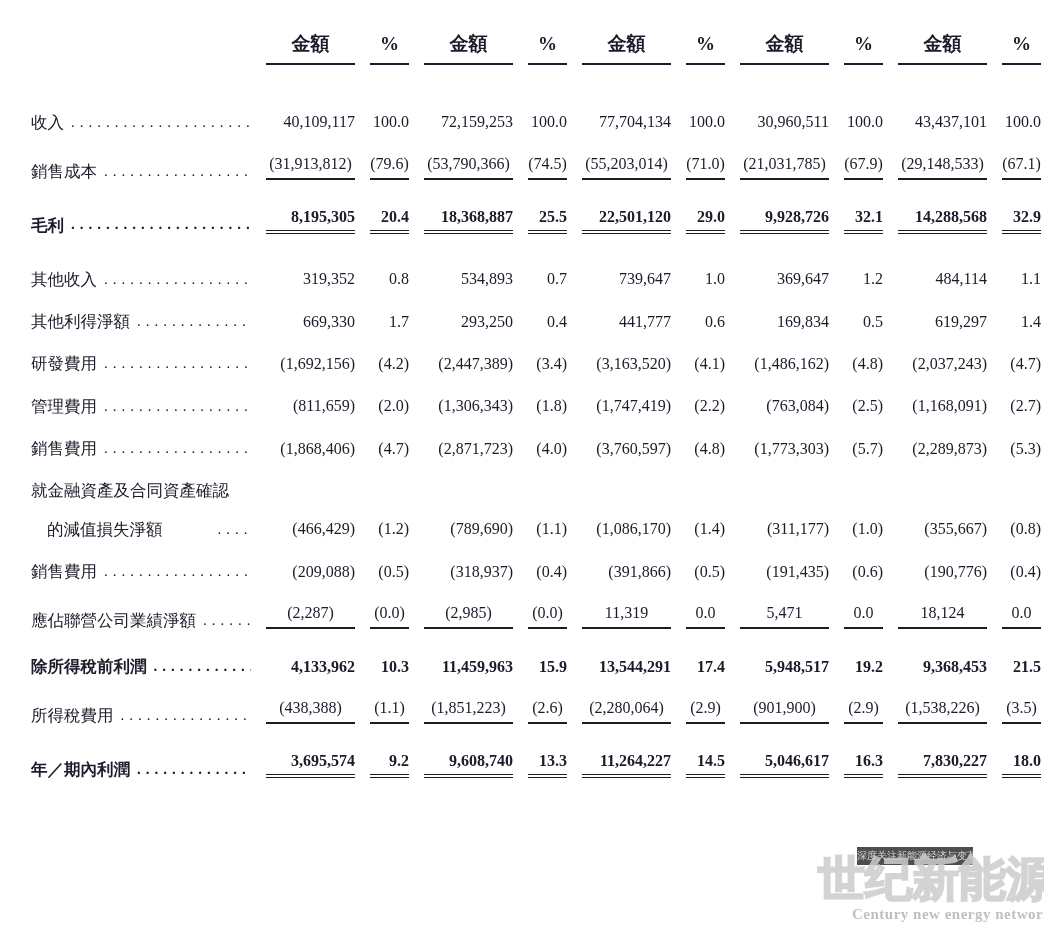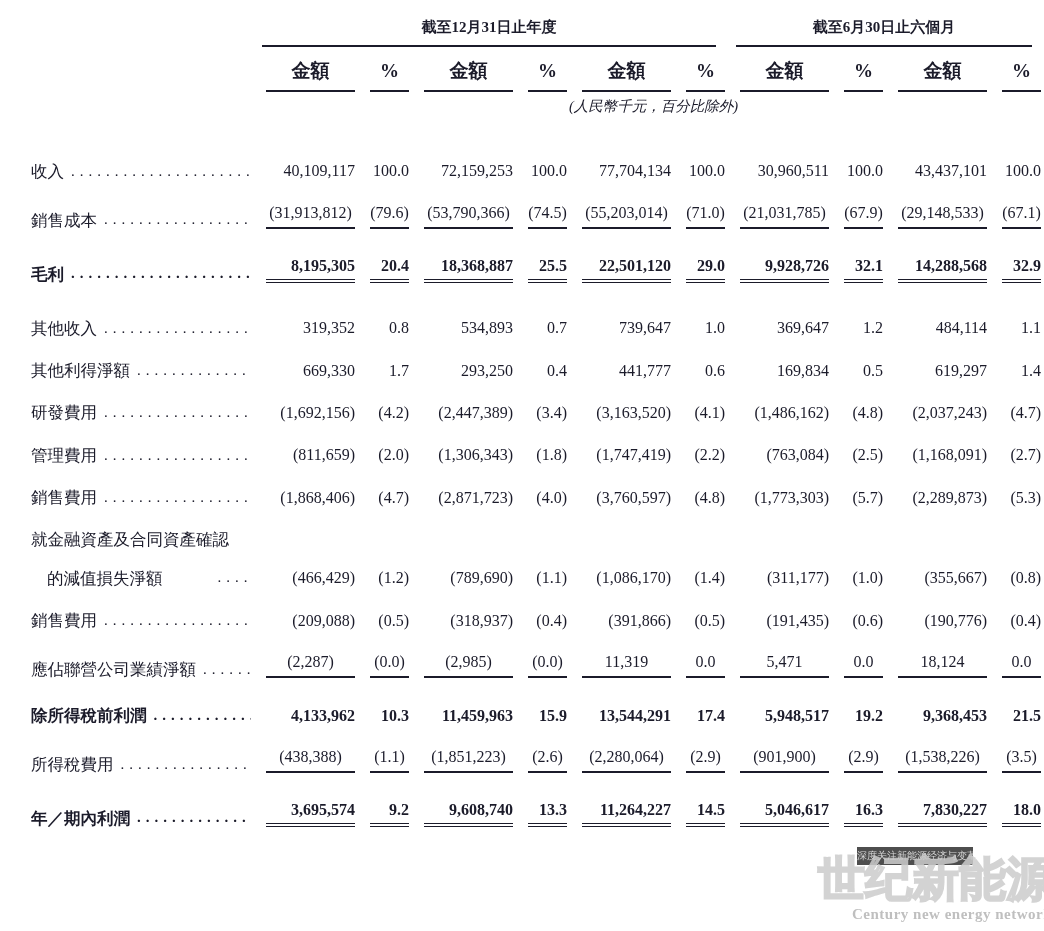--- a/index.html
+++ b/index.html
@@ -110,29 +110,20 @@
       <col class="c-amt">
         <col class="c-pct">
       <col class="c-amt">
         <col class="c-pct">
       <col class="c-amt">
         <col class="c-pct">
       <col class="c-amt">
         <col class="c-pct">
     </colgroup>
     <thead>
-      <tr class="r-groups">
-        <td></td>
-        <td class="grp" colspan="6">
-          <span class="gtitle">截至12月31日止年度</span>
-        </td>
-        <td class="grp" colspan="4">
-          <span class="gtitle">截至6月30日止六個月</span>
-        </td>
-      </tr>
       <tr class="r-cols">
         <td></td>
         <td class="num">
             <span class="ctitle">金額</span>
           </td>
         <td class="num">
             <span class="ctitle">%</span>
           </td>
         <td class="num">
             <span class="ctitle">金額</span>
@@ -151,28 +142,20 @@
           </td>
         <td class="num">
             <span class="ctitle">%</span>
           </td>
         <td class="num">
             <span class="ctitle">金額</span>
           </td>
         <td class="num">
             <span class="ctitle">%</span>
           </td>
-      </tr>
-      <tr class="r-note">
-        <td></td>
-        <td colspan="4"></td>
-        <td colspan="2">
-          <span class="note">(人民幣千元，百分比除外)</span>
-        </td>
-        <td colspan="4"></td>
       </tr>
     </thead>
     <tbody id="tbody">
         <tr class="gap-first">
     <td class="lbl">
       <div class="lblwrap">
         <span class="lbl-text">收入</span>
         <span class="leader">................................................................................</span>
       </div>
     </td>

